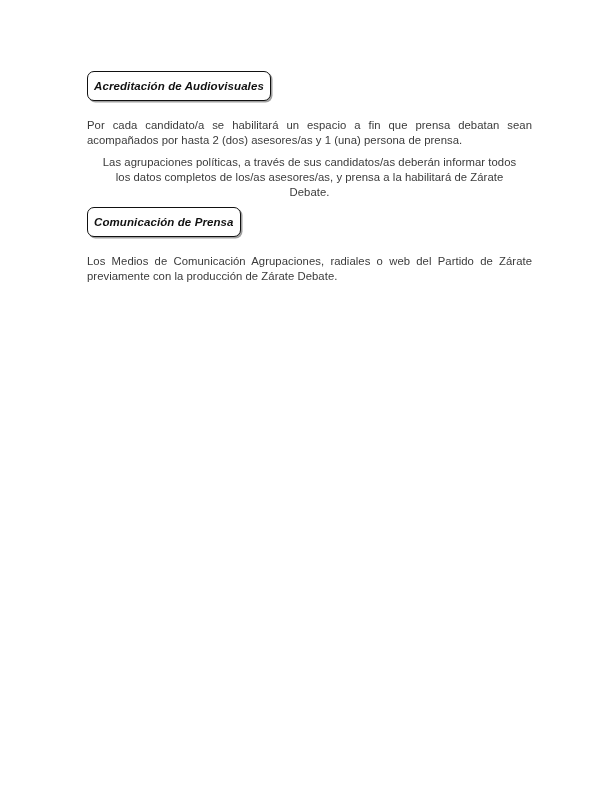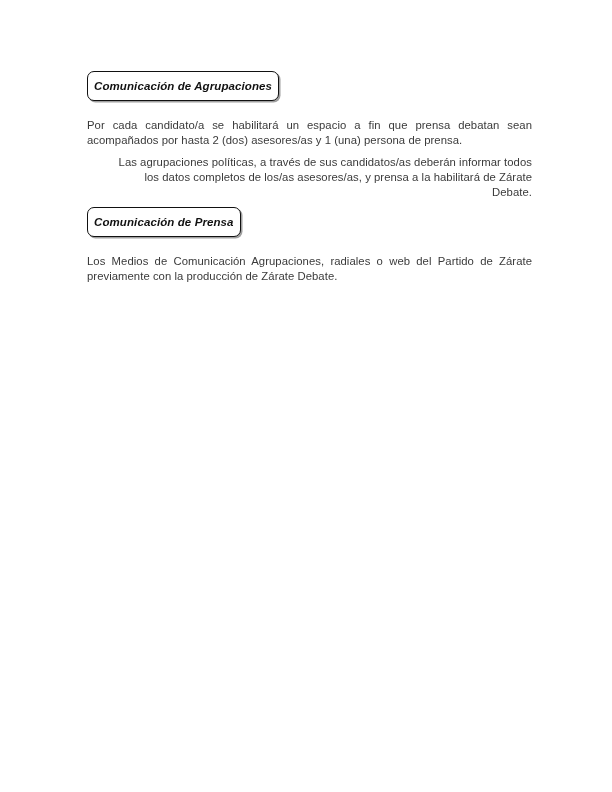--- a/index.html
+++ b/index.html
@@ -42,42 +42,42 @@
     position: absolute;
     left: 87px;
     width: 445px;
     font-size: 11.3px;
     line-height: 15px;
     color: #3a3a3a;
     letter-spacing: 0.05px;
   }
   .para .line {
     display: block;
-    text-align: right;
+    text-align: center;
     white-space: normal;
   }
   .para.justify .line {
     text-align: justify;
     text-align-last: justify;
   }
   .para.justify .line:last-child {
     text-align: justify;
     text-align-last: left;
   }
   .p1 { top: 118px; }
   .p2 { top: 155px; }
   .p3 { top: 254px; }
 </style>
 </head>
 <body>
 
 <div class="page">
 
   <div class="callout callout-1">
-    <span class="callout-text">Comunicación de Agrupaciones</span>
+    <span class="callout-text">Acreditación de Audiovisuales</span>
   </div>
 
   <div class="para justify p1">
       <div class="line">Por cada candidato/a se habilitará un espacio a fin que prensa debatan sean</div>
       <div class="line">acompañados por hasta 2 (dos) asesores/as y 1 (una) persona de prensa.</div>
     </div>
 
   <div class="para p2">
       <div class="line">Las agrupaciones políticas, a través de sus candidatos/as deberán informar todos</div>
       <div class="line">los datos completos de los/as asesores/as, y prensa a la habilitará de Zárate</div>

